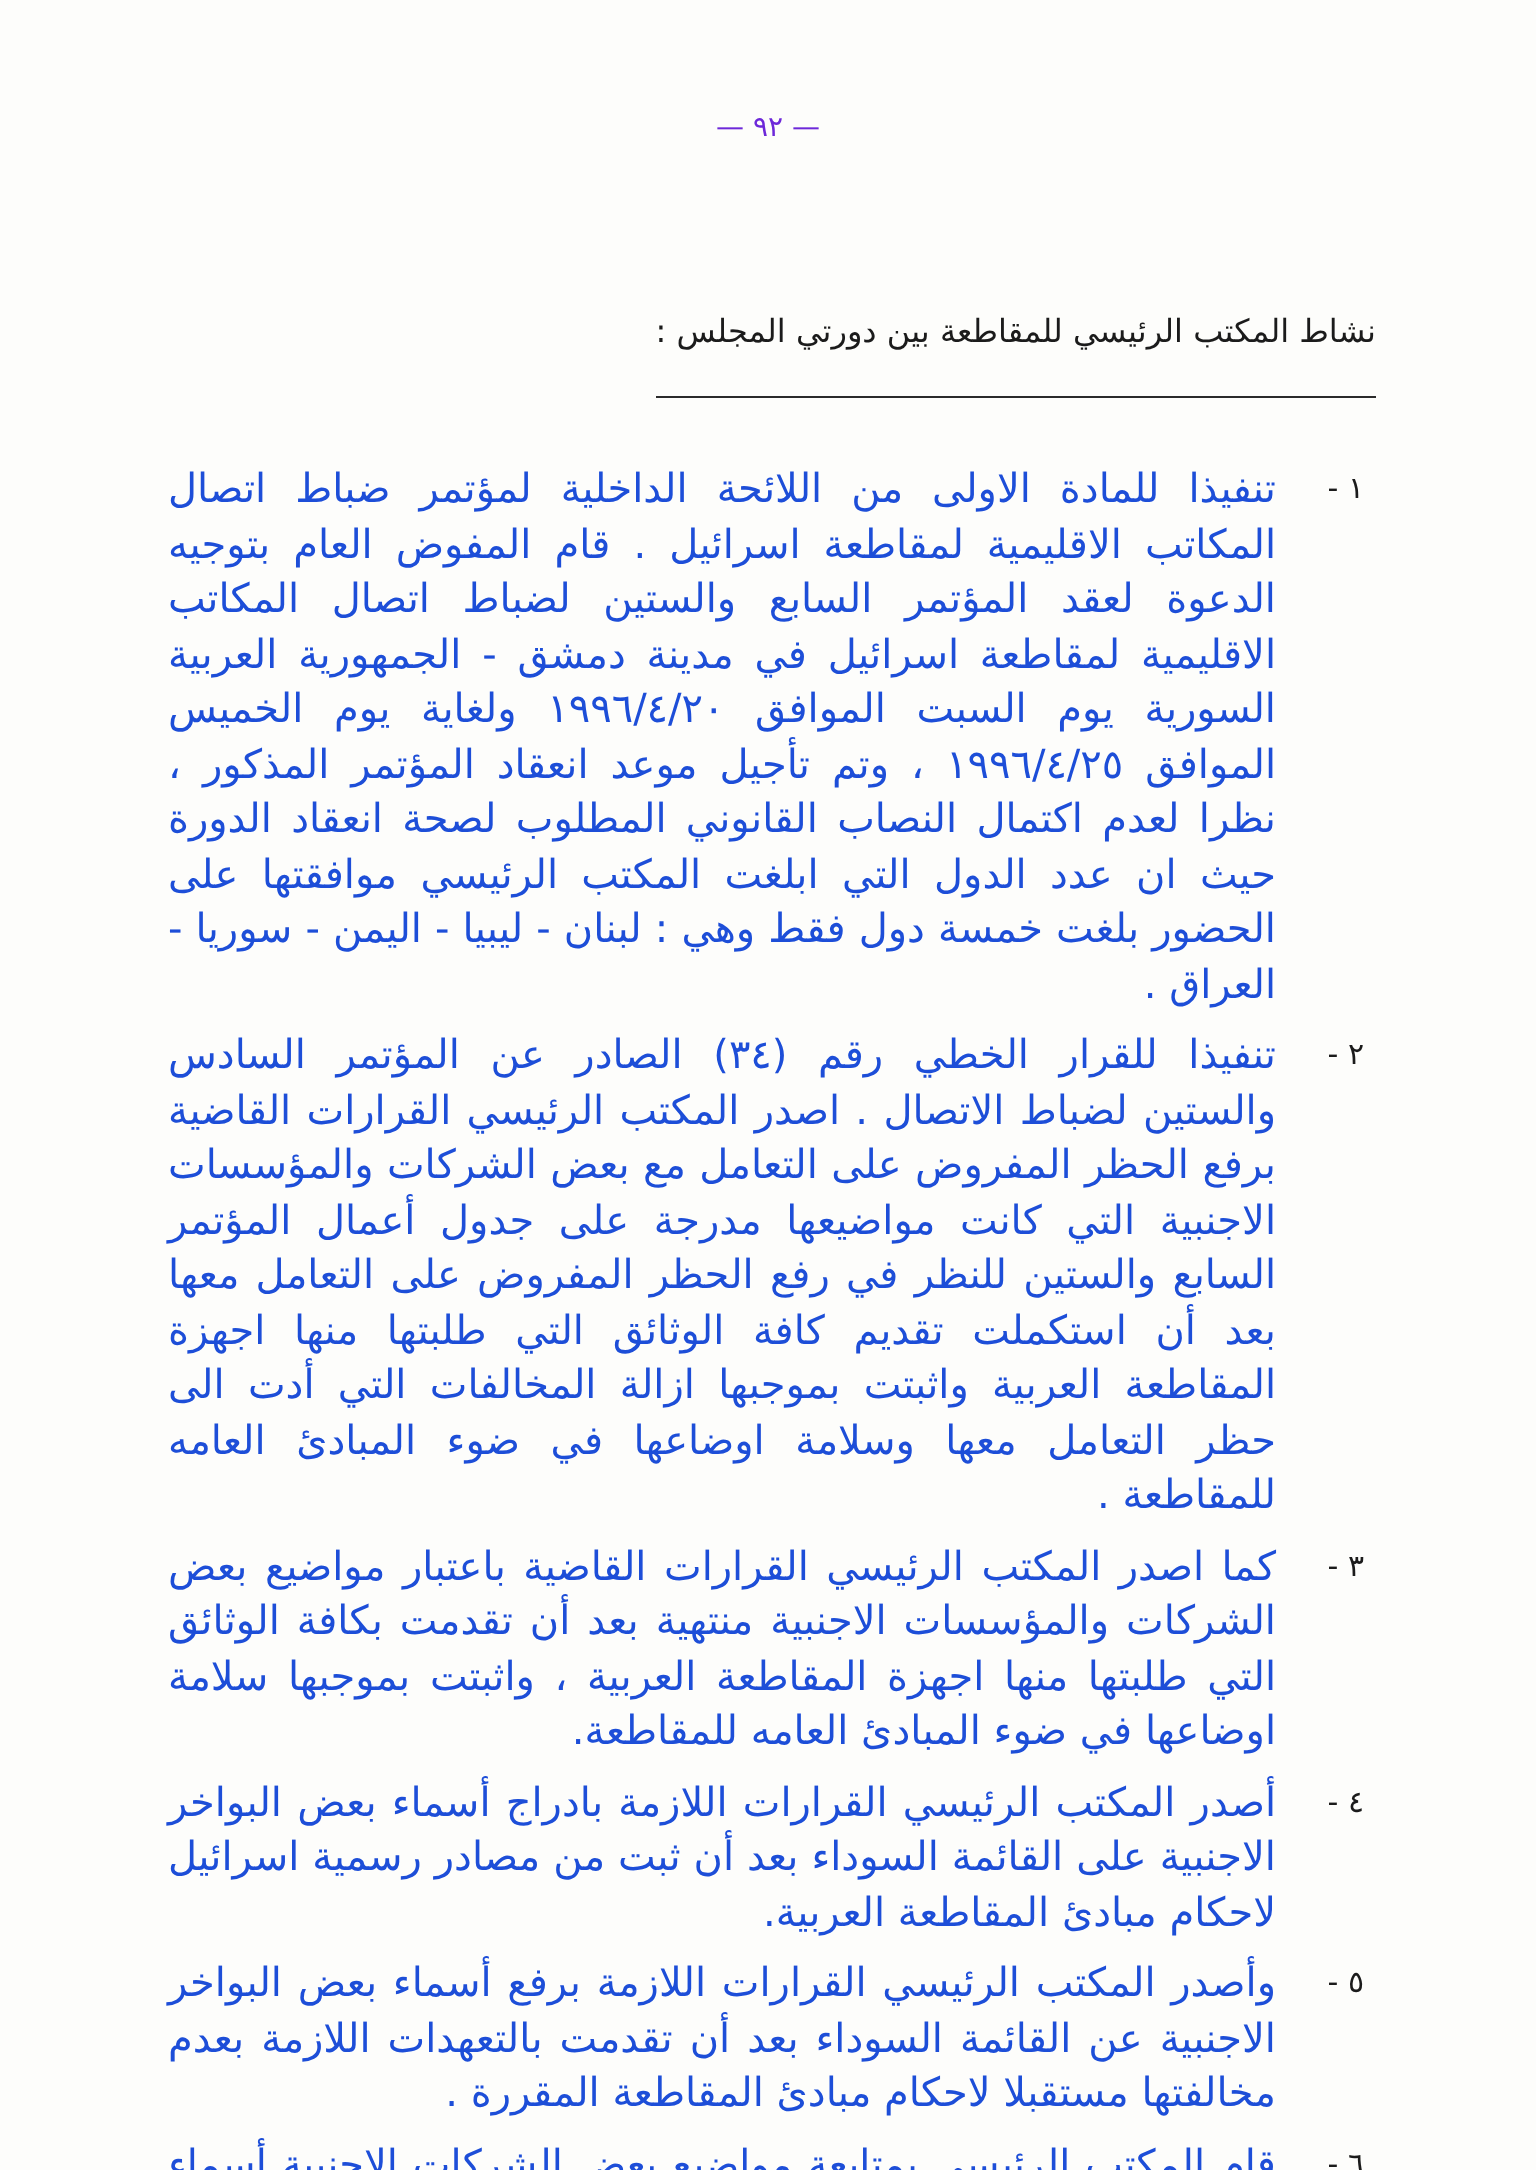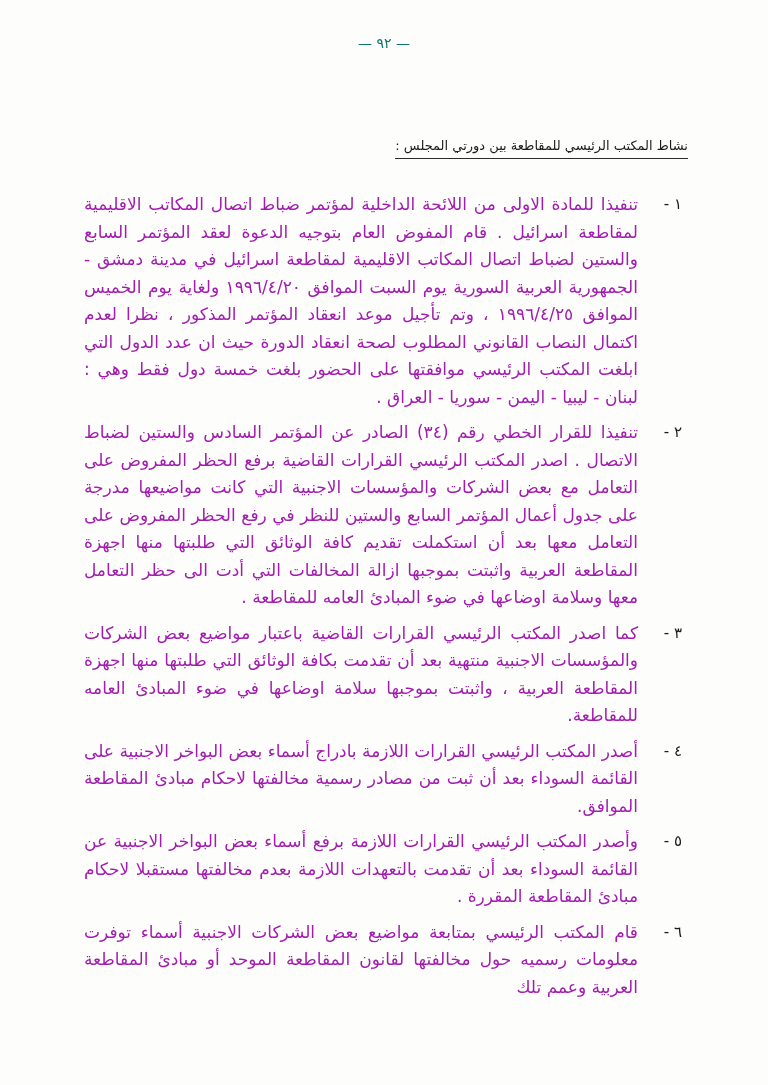--- a/index.html
+++ b/index.html
@@ -16,57 +16,57 @@
   }
   .page {
     position: relative;
     width: 768px;
     height: 1085px;
     direction: rtl;
     box-sizing: border-box;
   }
   .page-number {
     text-align: center;
-    padding-top: 35px;
+    padding-top: 56px;
     font-size: 14px;
     letter-spacing: 1px;
-    color: #0f766e;
+    color: #6d28d9;
   }
   .doc-title-wrap {
     margin: 84px 80px 0 0;
   }
   .doc-title {
     display: inline-block;
-    font-size: 13px;
+    font-size: 16px;
     font-weight: 500;
     border-bottom: 1px solid #2b2b2b;
-    padding-bottom: 5px;
+    padding-bottom: 23px;
     color: #1b1b1b;
   }
   .items {
     margin: 32px 86px 0 84px;
   }
   .item {
     display: flex;
     margin-bottom: 8px;
   }
   .item-marker {
     flex: 0 0 44px;
     font-size: 15px;
     line-height: 27.5px;
     white-space: nowrap;
     color: #1b1b1b;
   }
   .item-text {
     flex: 1;
     margin: 0;
-    font-size: 17px;
+    font-size: 20px;
     line-height: 27.5px;
     text-align: justify;
-    color: #a21caf;
+    color: #1d4ed8;
   }
 </style>
 </head>
 <body>
 
 <div class="page">
 
   <div class="page-number">— ٩٢ —</div>
 
   <div class="doc-title-wrap">
@@ -85,21 +85,21 @@
       <p class="item-text">تنفيذا للقرار الخطي رقم (٣٤) الصادر عن المؤتمر السادس والستين لضباط الاتصال . اصدر المكتب الرئيسي القرارات القاضية برفع الحظر المفروض على التعامل مع بعض الشركات والمؤسسات الاجنبية التي كانت مواضيعها مدرجة على جدول أعمال المؤتمر السابع والستين للنظر في رفع الحظر المفروض على التعامل معها بعد أن استكملت تقديم كافة الوثائق التي طلبتها منها اجهزة المقاطعة العربية واثبتت بموجبها ازالة المخالفات التي أدت الى حظر التعامل معها وسلامة اوضاعها في ضوء المبادئ العامه للمقاطعة .</p>
     </div>
 
     <div class="item">
       <span class="item-marker">٣ -</span>
       <p class="item-text">كما اصدر المكتب الرئيسي القرارات القاضية باعتبار مواضيع بعض الشركات والمؤسسات الاجنبية منتهية بعد أن تقدمت بكافة الوثائق التي طلبتها منها اجهزة المقاطعة العربية ، واثبتت بموجبها سلامة اوضاعها في ضوء المبادئ العامه للمقاطعة.</p>
     </div>
 
     <div class="item">
       <span class="item-marker">٤ -</span>
-      <p class="item-text">أصدر المكتب الرئيسي القرارات اللازمة بادراج أسماء بعض البواخر الاجنبية على القائمة السوداء بعد أن ثبت من مصادر رسمية مخالفتها لاحكام مبادئ المقاطعة الموافق.</p>
+      <p class="item-text">أصدر المكتب الرئيسي القرارات اللازمة بادراج أسماء بعض البواخر الاجنبية على القائمة السوداء بعد أن ثبت من مصادر رسمية اسرائيل لاحكام مبادئ المقاطعة العربية.</p>
     </div>
 
     <div class="item">
       <span class="item-marker">٥ -</span>
       <p class="item-text">وأصدر المكتب الرئيسي القرارات اللازمة برفع أسماء بعض البواخر الاجنبية عن القائمة السوداء بعد أن تقدمت بالتعهدات اللازمة بعدم مخالفتها مستقبلا لاحكام مبادئ المقاطعة المقررة .</p>
     </div>
 
     <div class="item">
       <span class="item-marker">٦ -</span>
       <p class="item-text">قام المكتب الرئيسي بمتابعة مواضيع بعض الشركات الاجنبية أسماء توفرت معلومات رسميه حول مخالفتها لقانون المقاطعة الموحد أو مبادئ المقاطعة العربية وعمم تلك</p>

